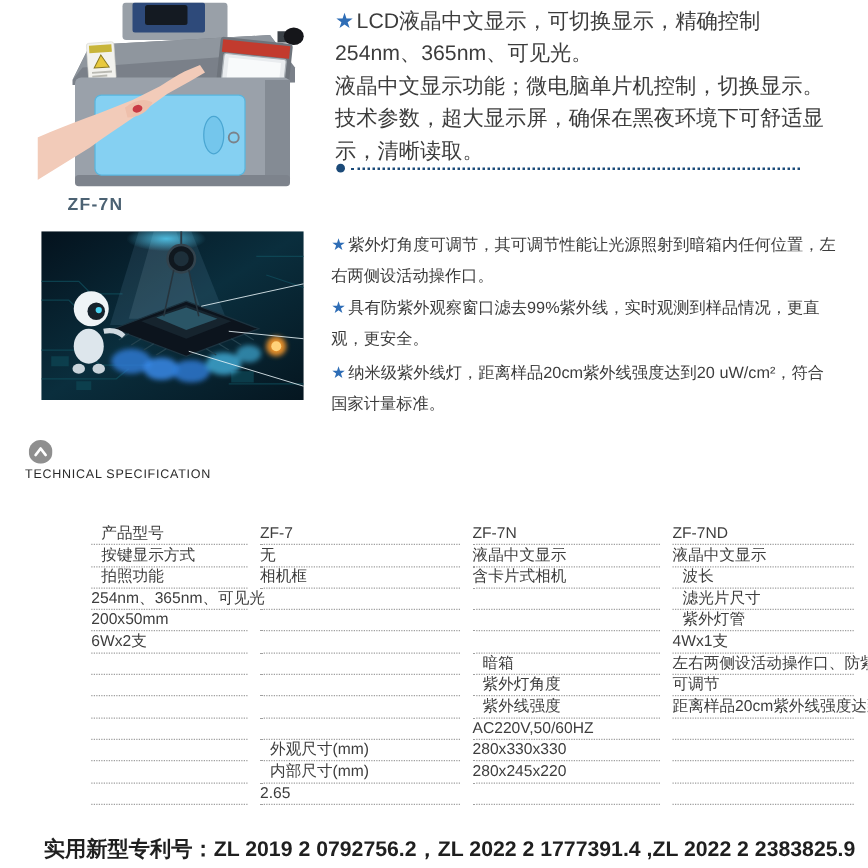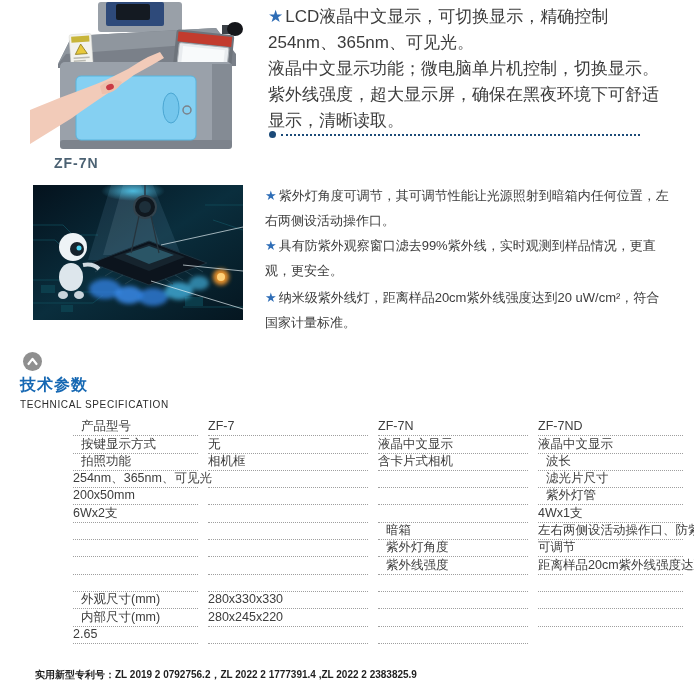--- a/index.html
+++ b/index.html
@@ -46,21 +46,21 @@
   .spec-table .cell {
     border-bottom:1px dotted #9f9f9f;
     display:flex; align-items:flex-end;
     padding-bottom:2px;
     white-space:nowrap; overflow:visible;
     line-height:13px;
   }
   .spec-table .label-cell { padding-left:8px; }
 
   
-  .patent-line { left:35px; top:668px; font-size:10px; font-weight:bold; color:#1f1f1f; }
+  .patent-line { left:35px; top:668px; font-size:17px; font-weight:bold; color:#1f1f1f; }
 </style>
 </head>
 <body>
 
 <svg class="abs product-photo" viewBox="0 0 214 150" xmlns="http://www.w3.org/2000/svg">
 
   <g>
     <rect x="68" y="0" width="84" height="30" rx="3" fill="#99a0a8"></rect>
     <rect x="76" y="0" width="58" height="24" rx="2" fill="#2e4a7a"></rect>
     <rect x="86" y="2" width="34" height="16" rx="2" fill="#141a22"></rect>
@@ -110,21 +110,21 @@
     <path d="M0,108 C 28,96 52,88 76,78 L 98,67 C 106,62 112,58 118,55 L 130,50 L 134,56 L 122,63 L 104,73 C 88,85 64,100 42,116 L 0,142 Z" fill="#f2cbb9"></path>
     <path d="M70,84 C 78,78 86,76 92,80 C 88,88 80,92 72,92 Z" fill="#eebfab"></path>
     <ellipse cx="80" cy="85" rx="4" ry="3" fill="#c93a45" transform="rotate(-18 80 85)"></ellipse>
   </g>
 </svg>
 <div class="abs model-caption">ZF-7N</div>
 
 <div class="abs features-top">
   <p><span class="star">★</span><span>LCD液晶中文显示，可切换显示，精确控制254nm、365nm、可见光。</span></p>
   <p><span>液晶中文显示功能；微电脑单片机控制，切换显示。</span></p>
-  <p><span>紫外线强度，超大显示屏，确保在黑夜环境下可舒适显示，清晰读取。</span></p>
+  <p><span>技术参数，超大显示屏，确保在黑夜环境下可舒适显示，清晰读取。</span></p>
 </div>
 
 <div class="abs sep-dot"></div>
 <div class="abs dotted-sep"></div>
 
 <svg class="abs circuit-photo" viewBox="0 0 210 135" xmlns="http://www.w3.org/2000/svg">
   <defs>
     <linearGradient id="cbg" x1="0" y1="0" x2="1" y2="1">
       <stop offset="0" stop-color="#04121d"></stop>
       <stop offset="0.5" stop-color="#0a2e3d"></stop>
@@ -209,21 +209,20 @@
   <p><span class="star">★</span><span>紫外灯角度可调节，其可调节性能让光源照射到暗箱内任何位置，左右两侧设活动操作口。</span></p>
   <p><span class="star">★</span><span>具有防紫外观察窗口滤去99%紫外线，实时观测到样品情况，更直观，更安全。</span></p>
   <p class="gap"><span class="star">★</span><span>纳米级紫外线灯，距离样品20cm紫外线强度达到20 uW/cm²，符合国家计量标准。</span></p>
 </div>
 
 <div class="abs section-header">
   <svg class="section-icon" width="19" height="19" viewBox="0 0 19 19" xmlns="http://www.w3.org/2000/svg">
     <circle cx="9.5" cy="9.5" r="9.5" fill="#8f8f8f"></circle>
     <polyline points="5.5,12 9.5,6.8 13.5,12" fill="none" stroke="#ffffff" stroke-width="2.2" stroke-linecap="round" stroke-linejoin="round"></polyline>
   </svg>
-  <div class="section-title">技术参数</div>
   <div class="section-subtitle">TECHNICAL SPECIFICATION</div>
 </div>
 
 <div class="abs spec-table">
     <div class="cell label-cell">产品型号</div>
     <div class="cell">ZF-7</div>
     <div class="cell">ZF-7N</div>
     <div class="cell">ZF-7ND</div>
     <div class="cell label-cell">按键显示方式</div>
     <div class="cell">无</div>
@@ -252,20 +251,21 @@
     <div class="cell"></div>
     <div class="cell"></div>
     <div class="cell label-cell">紫外灯角度</div>
     <div class="cell">可调节</div>
     <div class="cell"></div>
     <div class="cell"></div>
     <div class="cell label-cell">紫外线强度</div>
     <div class="cell">距离样品20cm紫外线强度达到20 μ W/cm</div>
     <div class="cell"></div>
     <div class="cell"></div>
+    <div class="cell">AC220V,50/60HZ</div>
     <div class="cell"></div>
     <div class="cell"></div>
     <div class="cell label-cell">外观尺寸(mm)</div>
     <div class="cell">280x330x330</div>
     <div class="cell"></div>
     <div class="cell"></div>
     <div class="cell label-cell">内部尺寸(mm)</div>
     <div class="cell">280x245x220</div>
     <div class="cell"></div>
     <div class="cell"></div>

